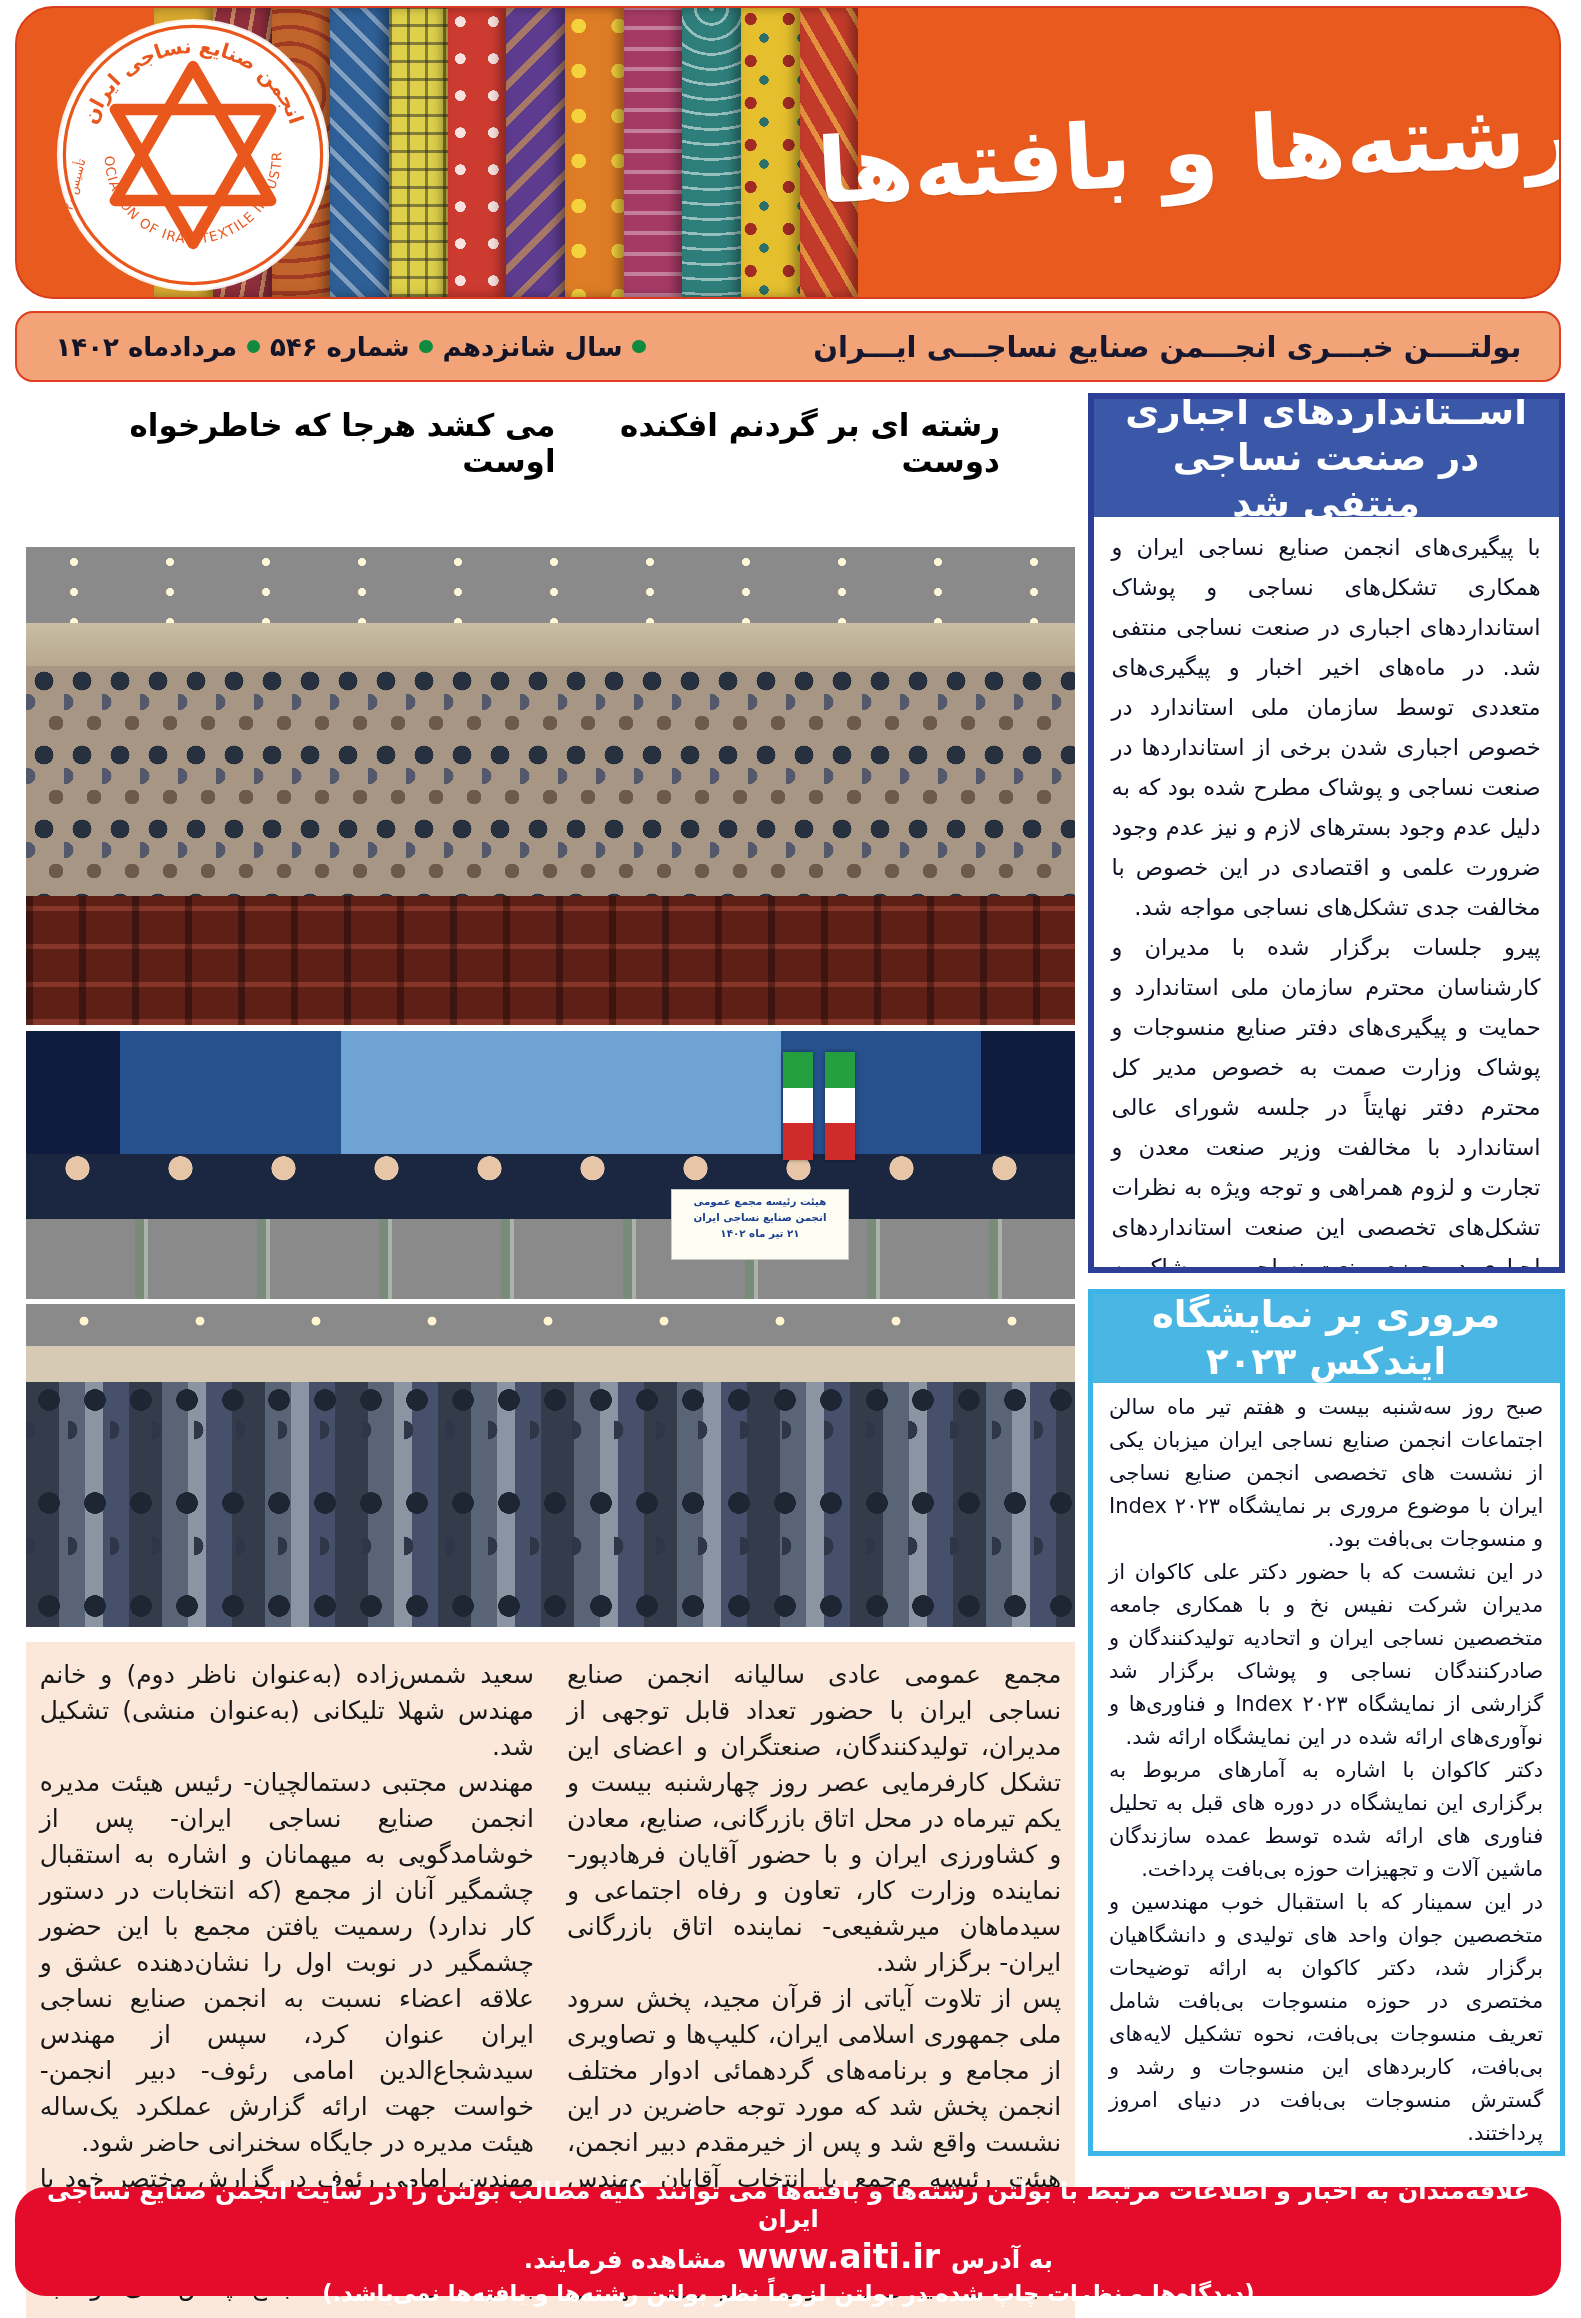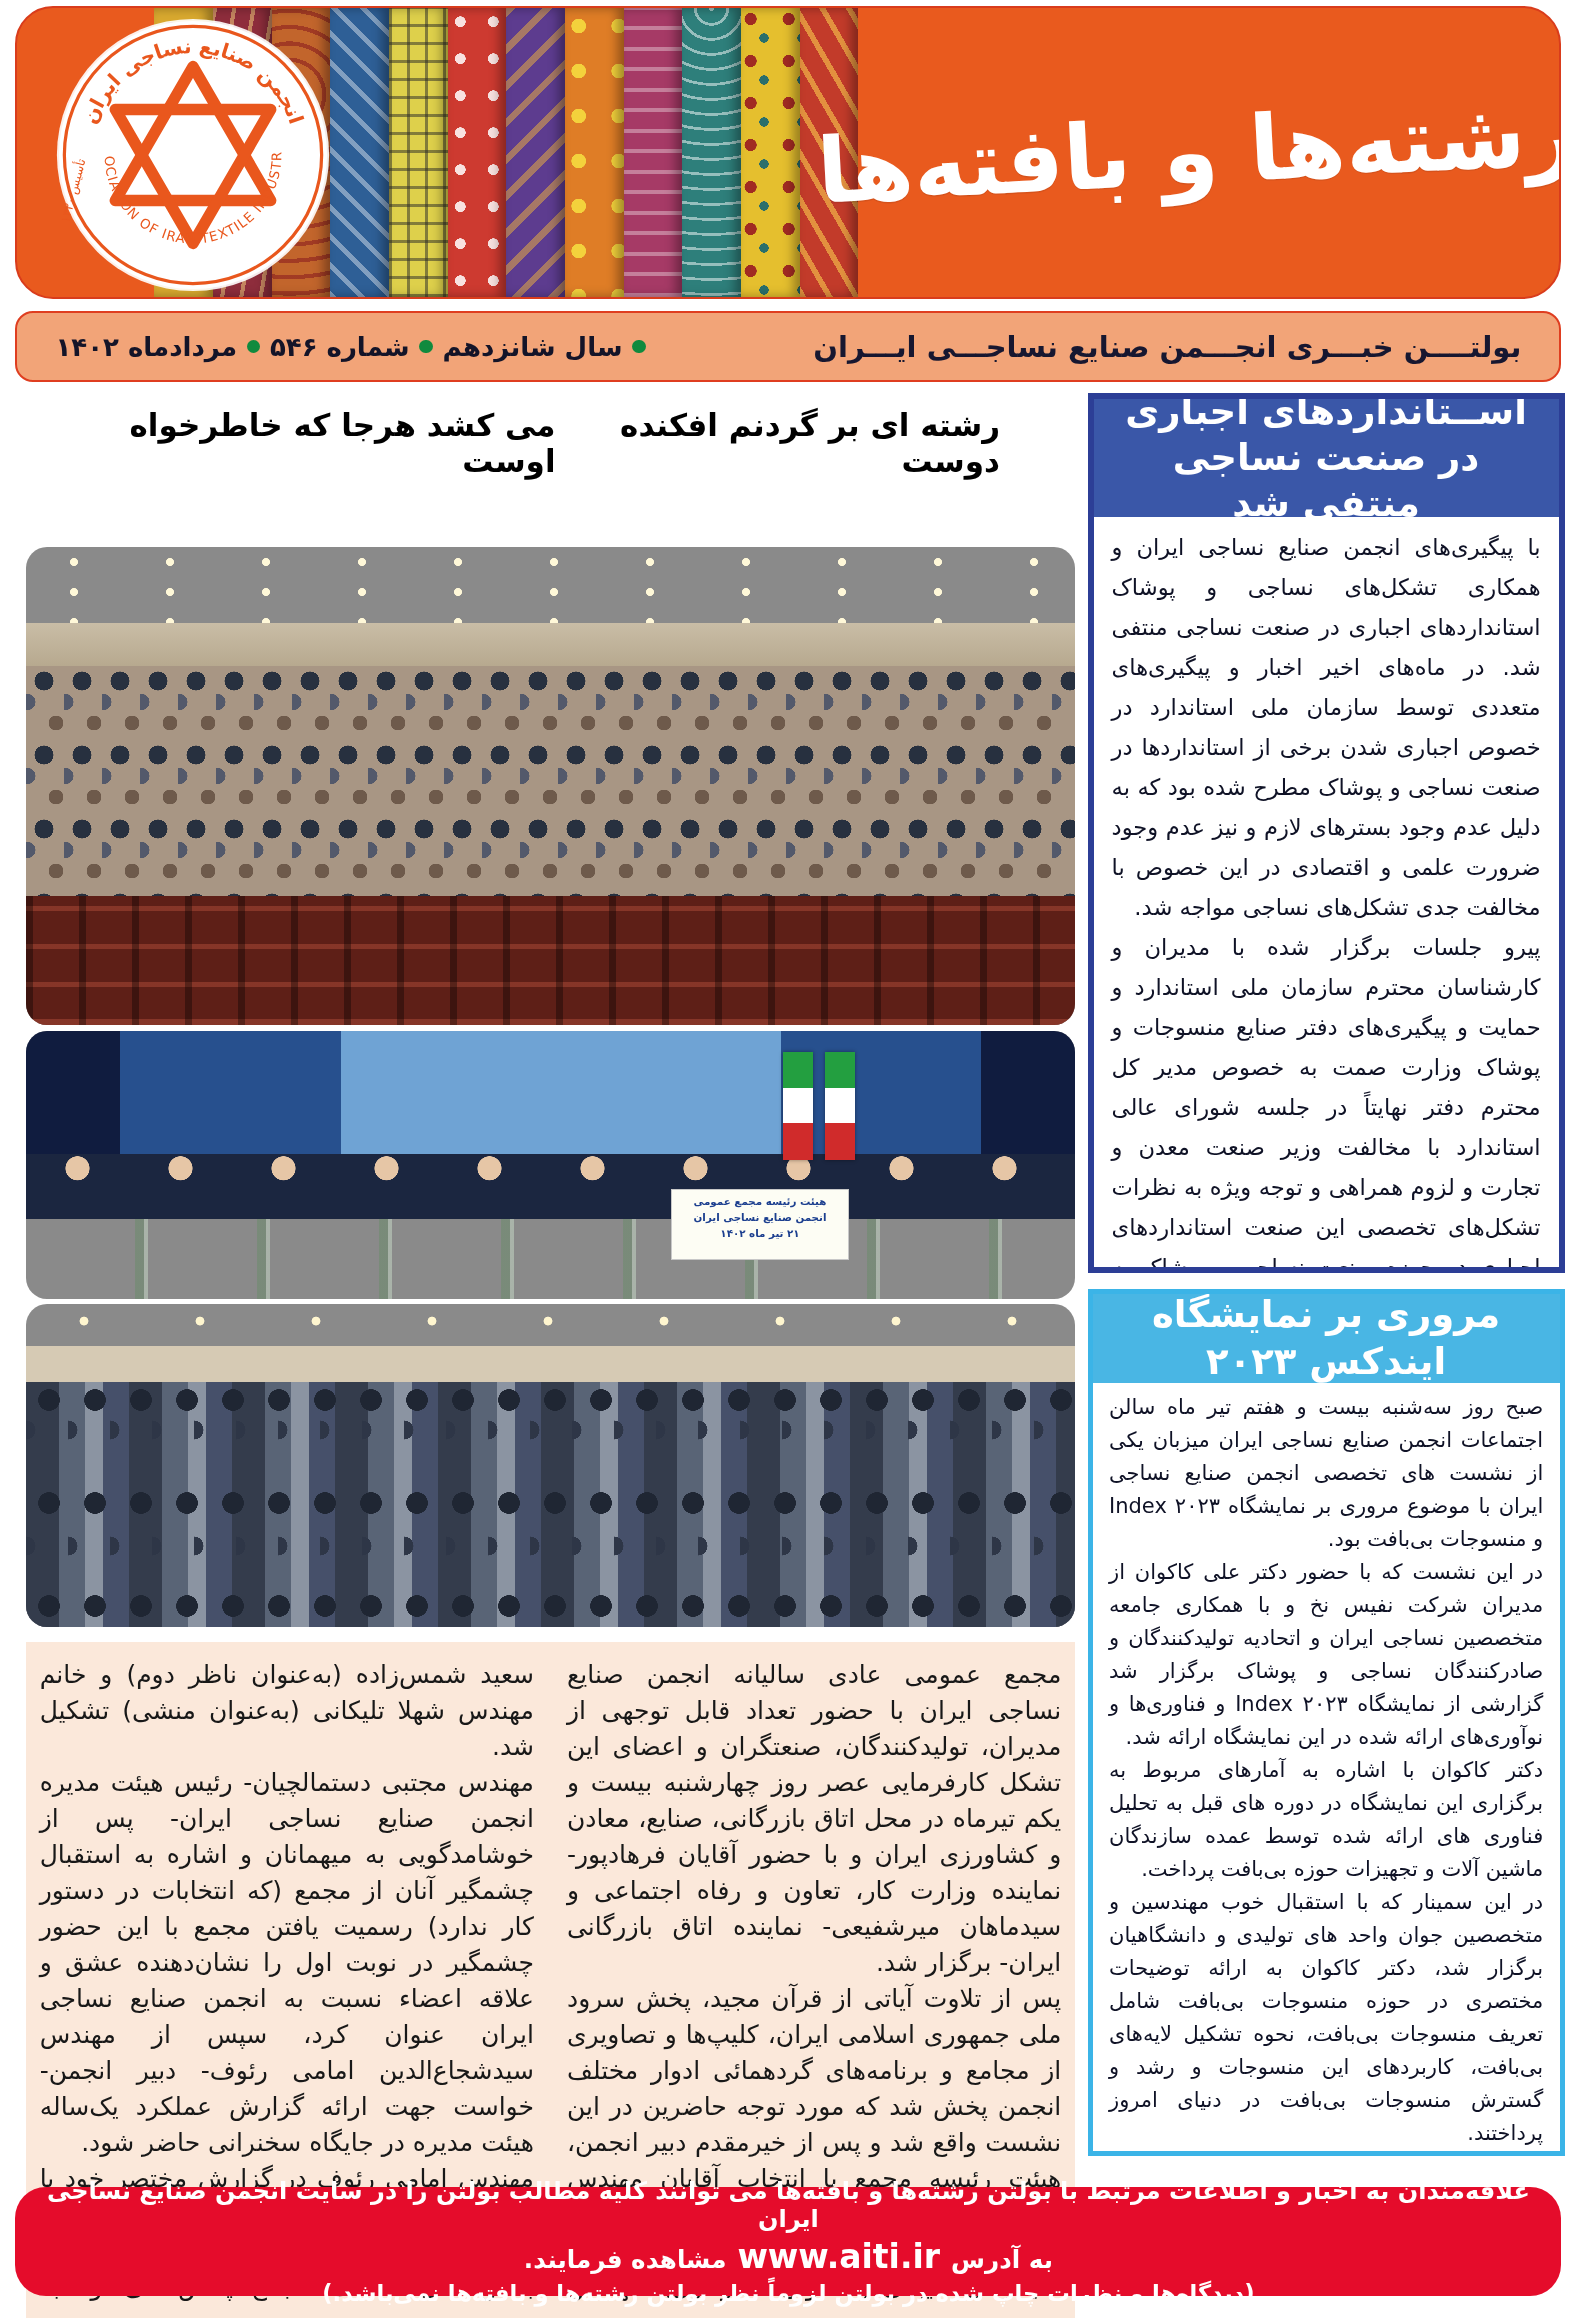--- a/index.html
+++ b/index.html
@@ -52,21 +52,21 @@
   .box2{top:1289px;height:867px;border:5.5px solid #3BB4E7;}
   .box2 .hd{height:89px;background:#49B6E4;font-size:37px;}
   .box2 .bd{padding:8.2px 16.4px;font-size:21px;line-height:33px;}
 
   
   .poem{position:absolute;left:27px;top:407px;width:1049px;display:flex;justify-content:space-between;
     padding:0 75px 0 48px;box-sizing:border-box;font-size:31px;font-weight:800;color:#000;}
   .banner{position:absolute;left:27px;top:481px;width:1049px;height:60px;background:#BCD9F1;border:3.4px solid #24418E;
     box-sizing:border-box;display:flex;align-items:center;justify-content:center;color:#2B3C96;font-weight:bold;font-size:34px;}
 
-  .photo{position:absolute;left:27px;width:1049px;overflow:hidden;background:#8a8a8a;border-radius:21px;}
+  .photo{position:absolute;left:27px;width:1049px;overflow:hidden;background:#8a8a8a;}
   .photo1{top:547px;height:478px;}
   .p1-ceiling{height:16%;background:linear-gradient(#f2eee4,#ddd5c2);background-image:radial-gradient(circle 6.2px at 50% 50%,#fff8d8 60%,transparent 70%);background-size:96px 30px;}
   .p1-wall{height:9%;background:linear-gradient(#c9bda6,#b7a98f);}
   .p1-crowd{height:48%;background-color:#a89684;background-image:
     radial-gradient(circle 9.6px at 18px 15px,#27303f 97%,transparent),
     radial-gradient(circle 8.2px at 1.4px 36px,#53596b 97%,transparent),
     radial-gradient(circle 7.5px at 30px 57px,#6e5a4b 97%,transparent);
     background-size:38px 74px;}
   .p1-chairs{height:27%;background-color:#5e1f17;background-image:
     repeating-linear-gradient(90deg,rgba(0,0,0,.35) 0 6.8px,transparent 6.8px 53px),

